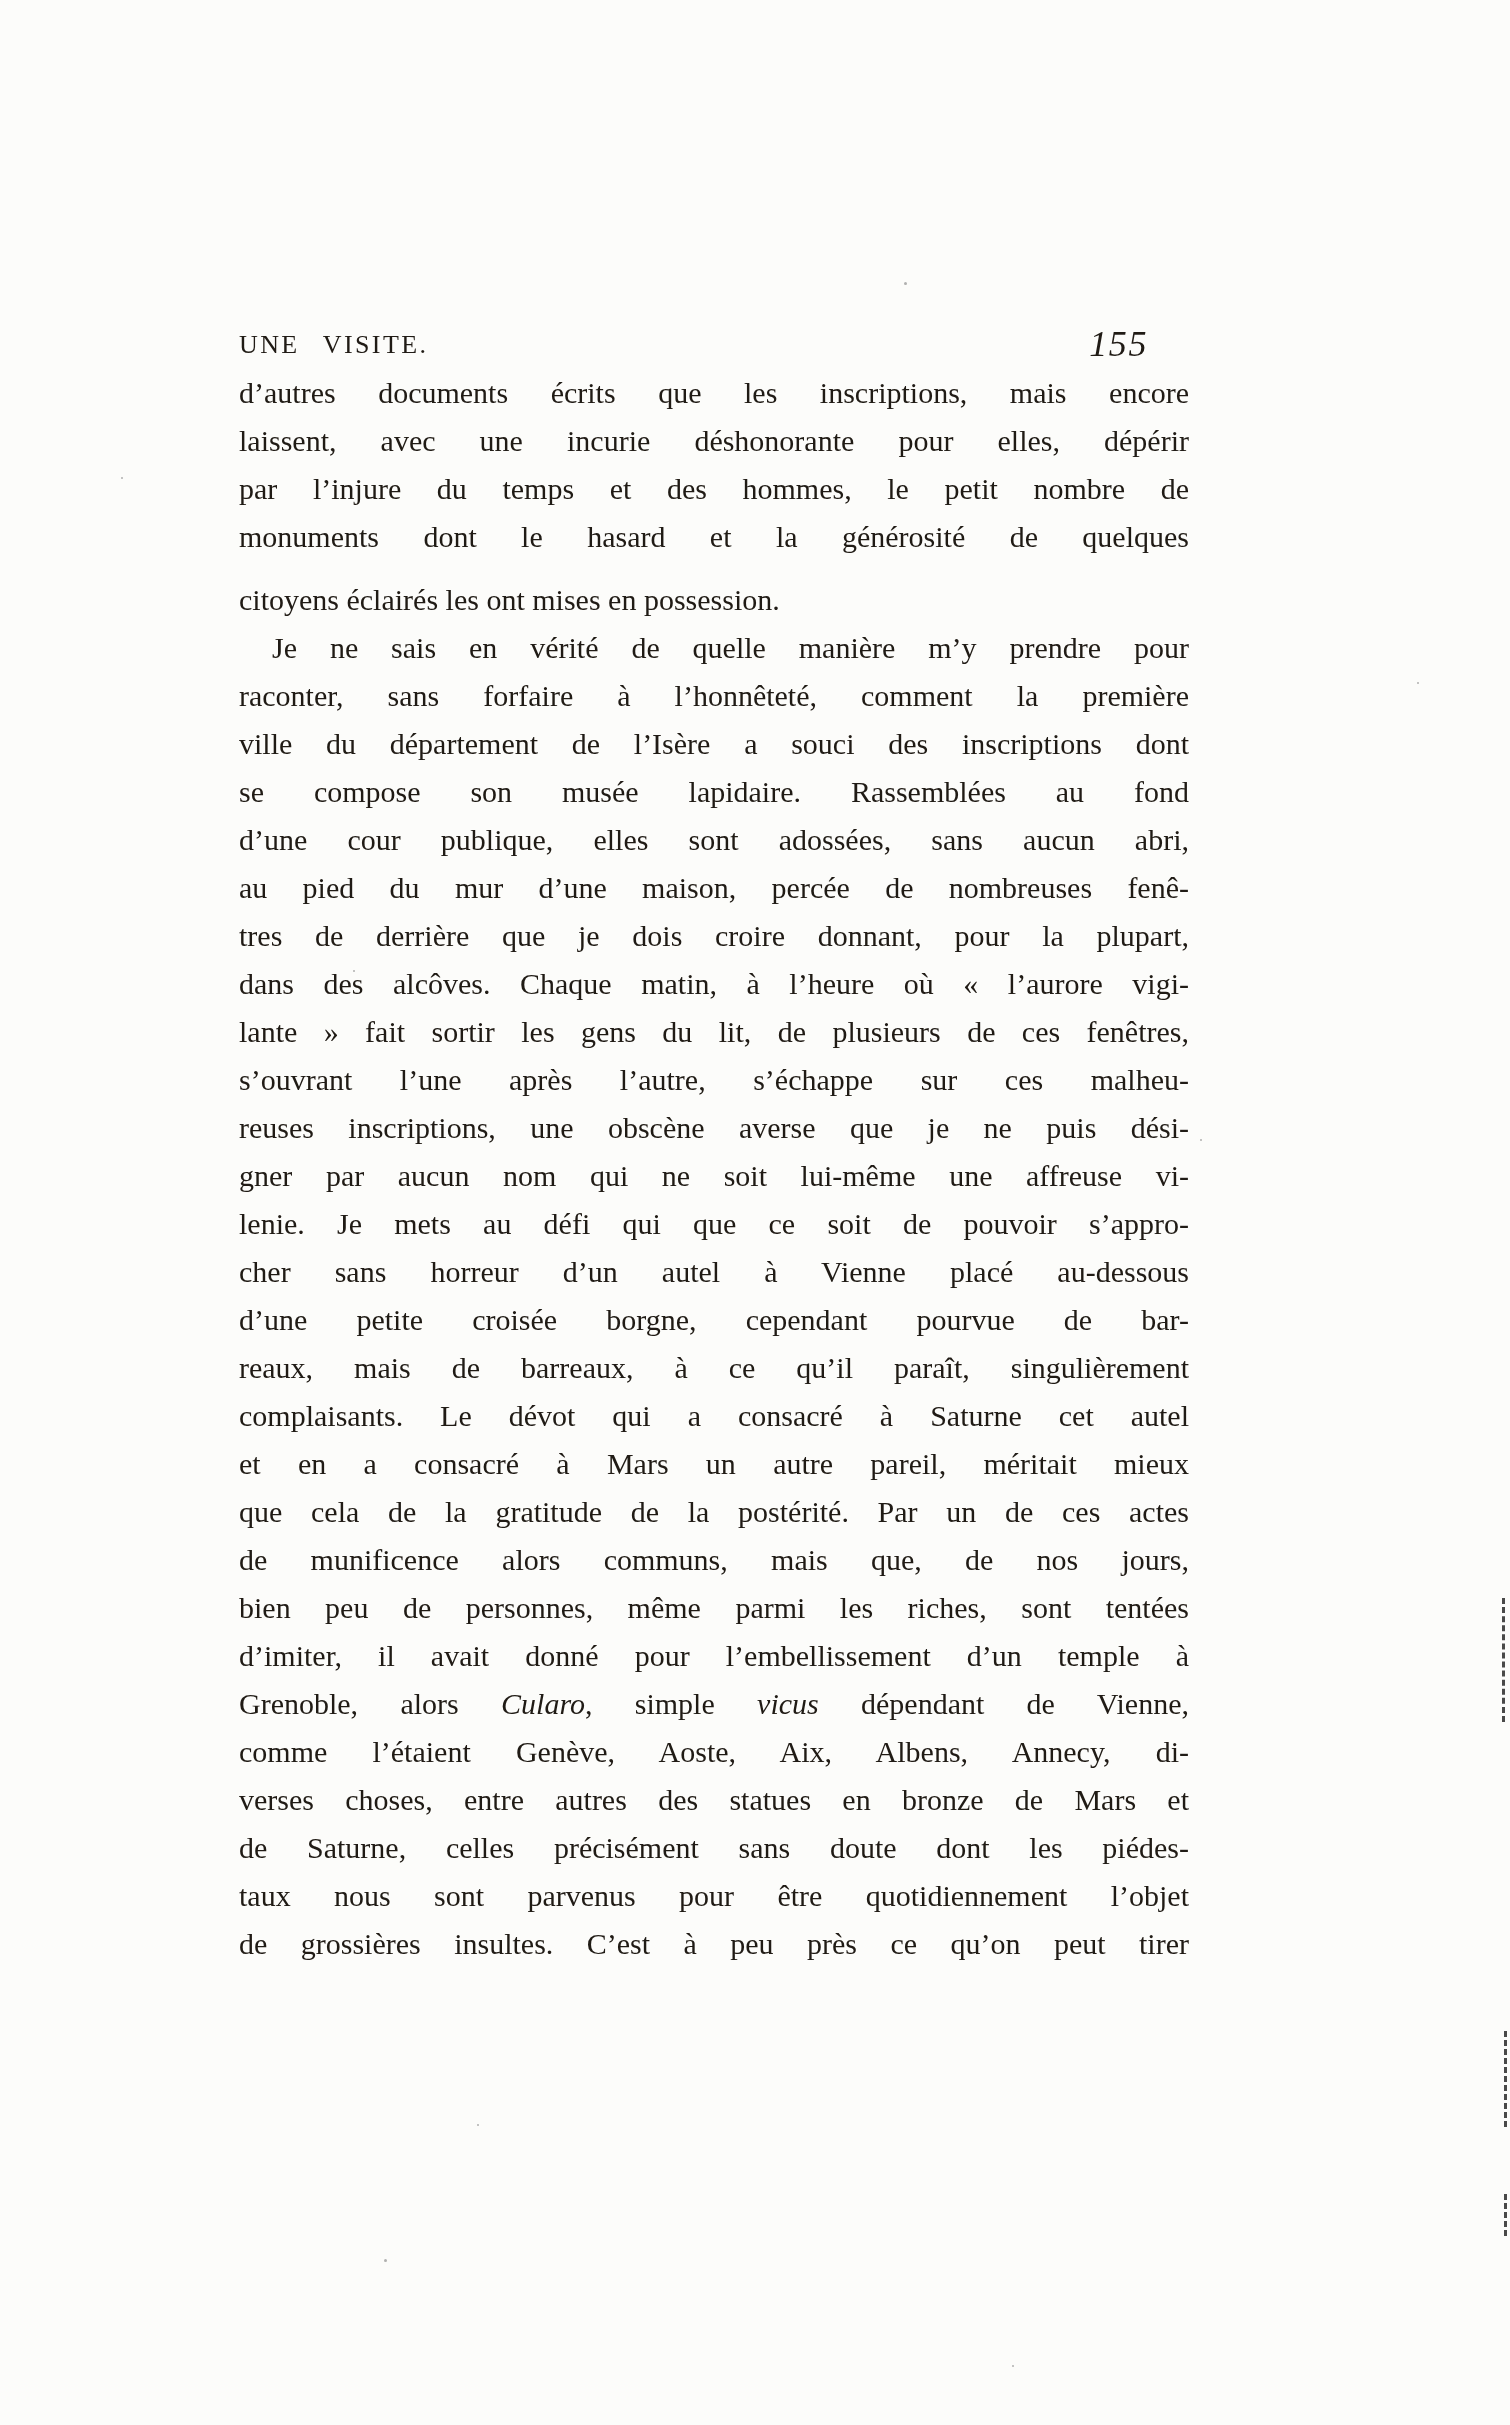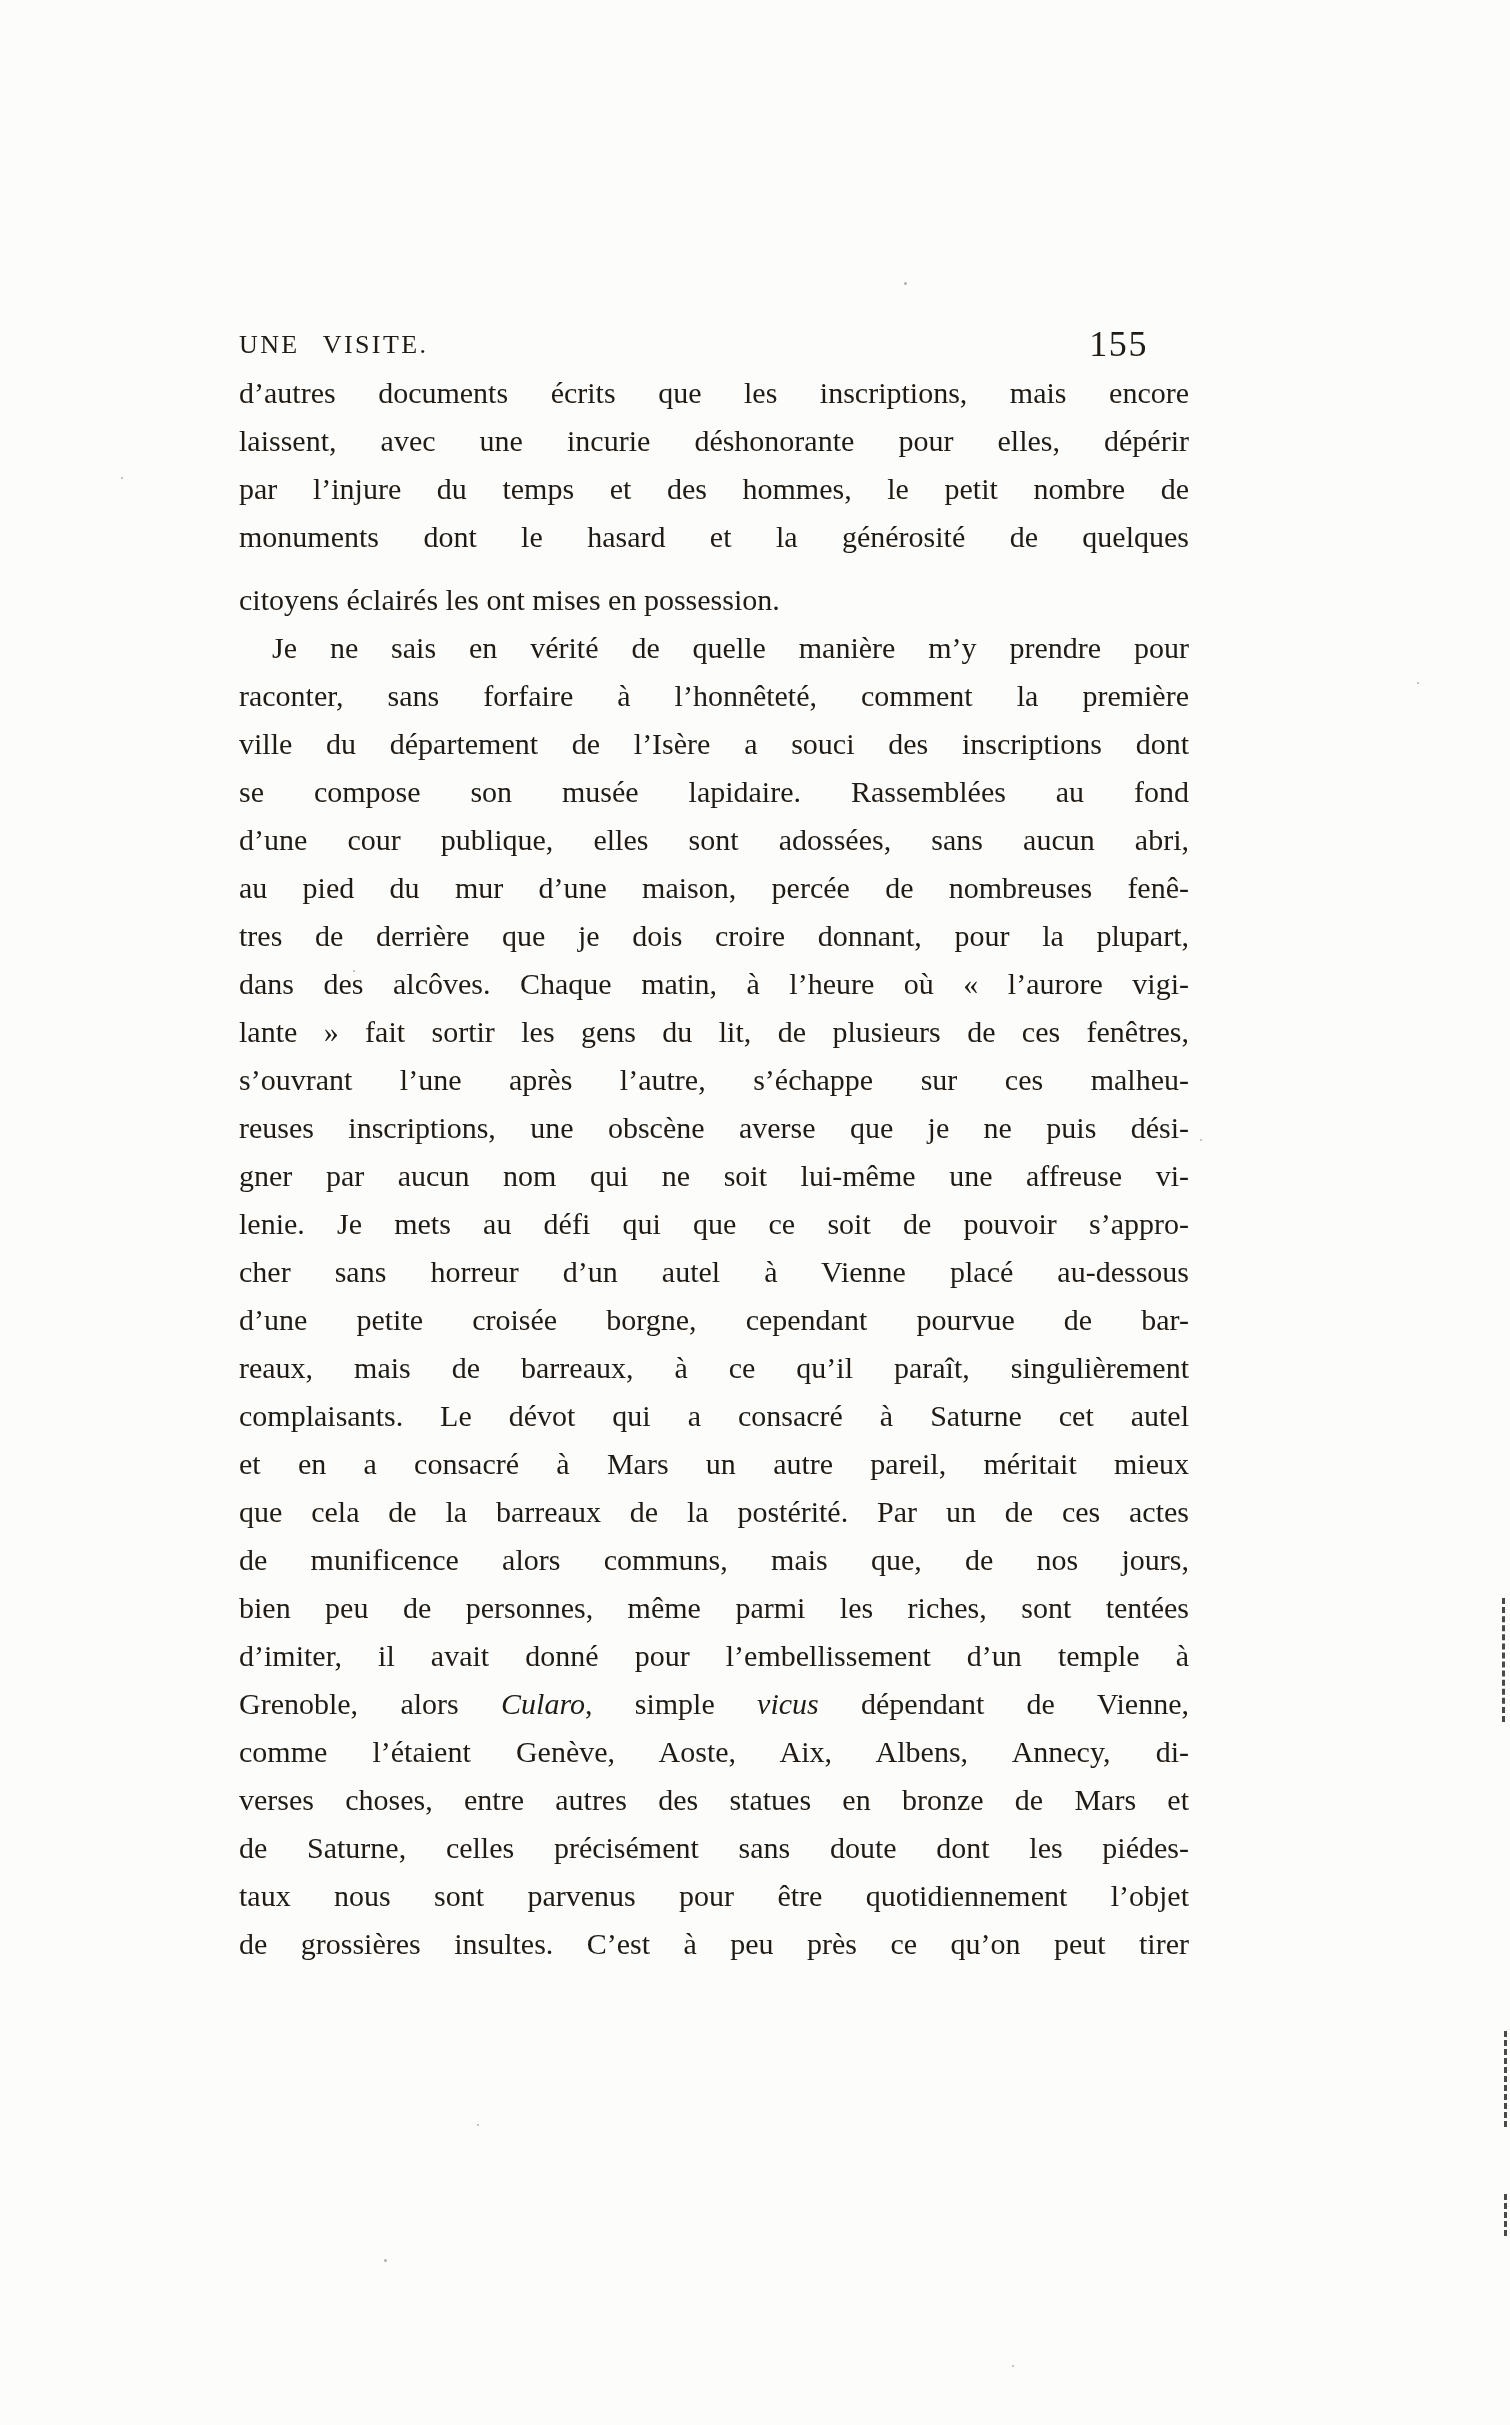--- a/index.html
+++ b/index.html
@@ -37,20 +37,21 @@
     letter-spacing: 2.4px;
     word-spacing: 14.7px;
     white-space: nowrap;
   }
   .page-number {
     position: absolute;
     right: 41px;
     top: 0px;
     font-size: 36px;
     letter-spacing: 1.6px;
+    font-style: italic;
   }
   .text-block {
     position: absolute;
     left: 239px;
     top: 369px;
     width: 950px;
   }
   .line {
     height: 48px;
     line-height: 48px;
@@ -125,21 +126,21 @@
     <div class="line">lante » fait sortir les gens du lit, de plusieurs de ces fenêtres,</div>
     <div class="line">s’ouvrant l’une après l’autre, s’échappe sur ces malheu-</div>
     <div class="line">reuses inscriptions, une obscène averse que je ne puis dési-</div>
     <div class="line">gner par aucun nom qui ne soit lui-même une affreuse vi-</div>
     <div class="line">lenie. Je mets au défi qui que ce soit de pouvoir s’appro-</div>
     <div class="line">cher sans horreur d’un autel à Vienne placé au-dessous</div>
     <div class="line">d’une petite croisée borgne, cependant pourvue de bar-</div>
     <div class="line">reaux, mais de barreaux, à ce qu’il paraît, singulièrement</div>
     <div class="line">complaisants. Le dévot qui a consacré à Saturne cet autel</div>
     <div class="line">et en a consacré à Mars un autre pareil, méritait mieux</div>
-    <div class="line">que cela de la barreaux de la postérité. Par un de ces actes</div>
+    <div class="line">que cela de la gratitude de la postérité. Par un de ces actes</div>
     <div class="line">de munificence alors communs, mais que, de nos jours,</div>
     <div class="line">bien peu de personnes, même parmi les riches, sont tentées</div>
     <div class="line">d’imiter, il avait donné pour l’embellissement d’un temple à</div>
     <div class="line"><span>Grenoble, alors </span><span class="it">Cularo</span><span>, simple </span><span class="it">vicus</span><span> dépendant de Vienne,</span></div>
     <div class="line">comme l’étaient Genève, Aoste, Aix, Albens, Annecy, di-</div>
     <div class="line">verses choses, entre autres des statues en bronze de Mars et</div>
     <div class="line">de Saturne, celles précisément sans doute dont les piédes-</div>
     <div class="line">taux nous sont parvenus pour être quotidiennement l’objet</div>
     <div class="line">de grossières insultes. C’est à peu près ce qu’on peut tirer</div>
   </div>

